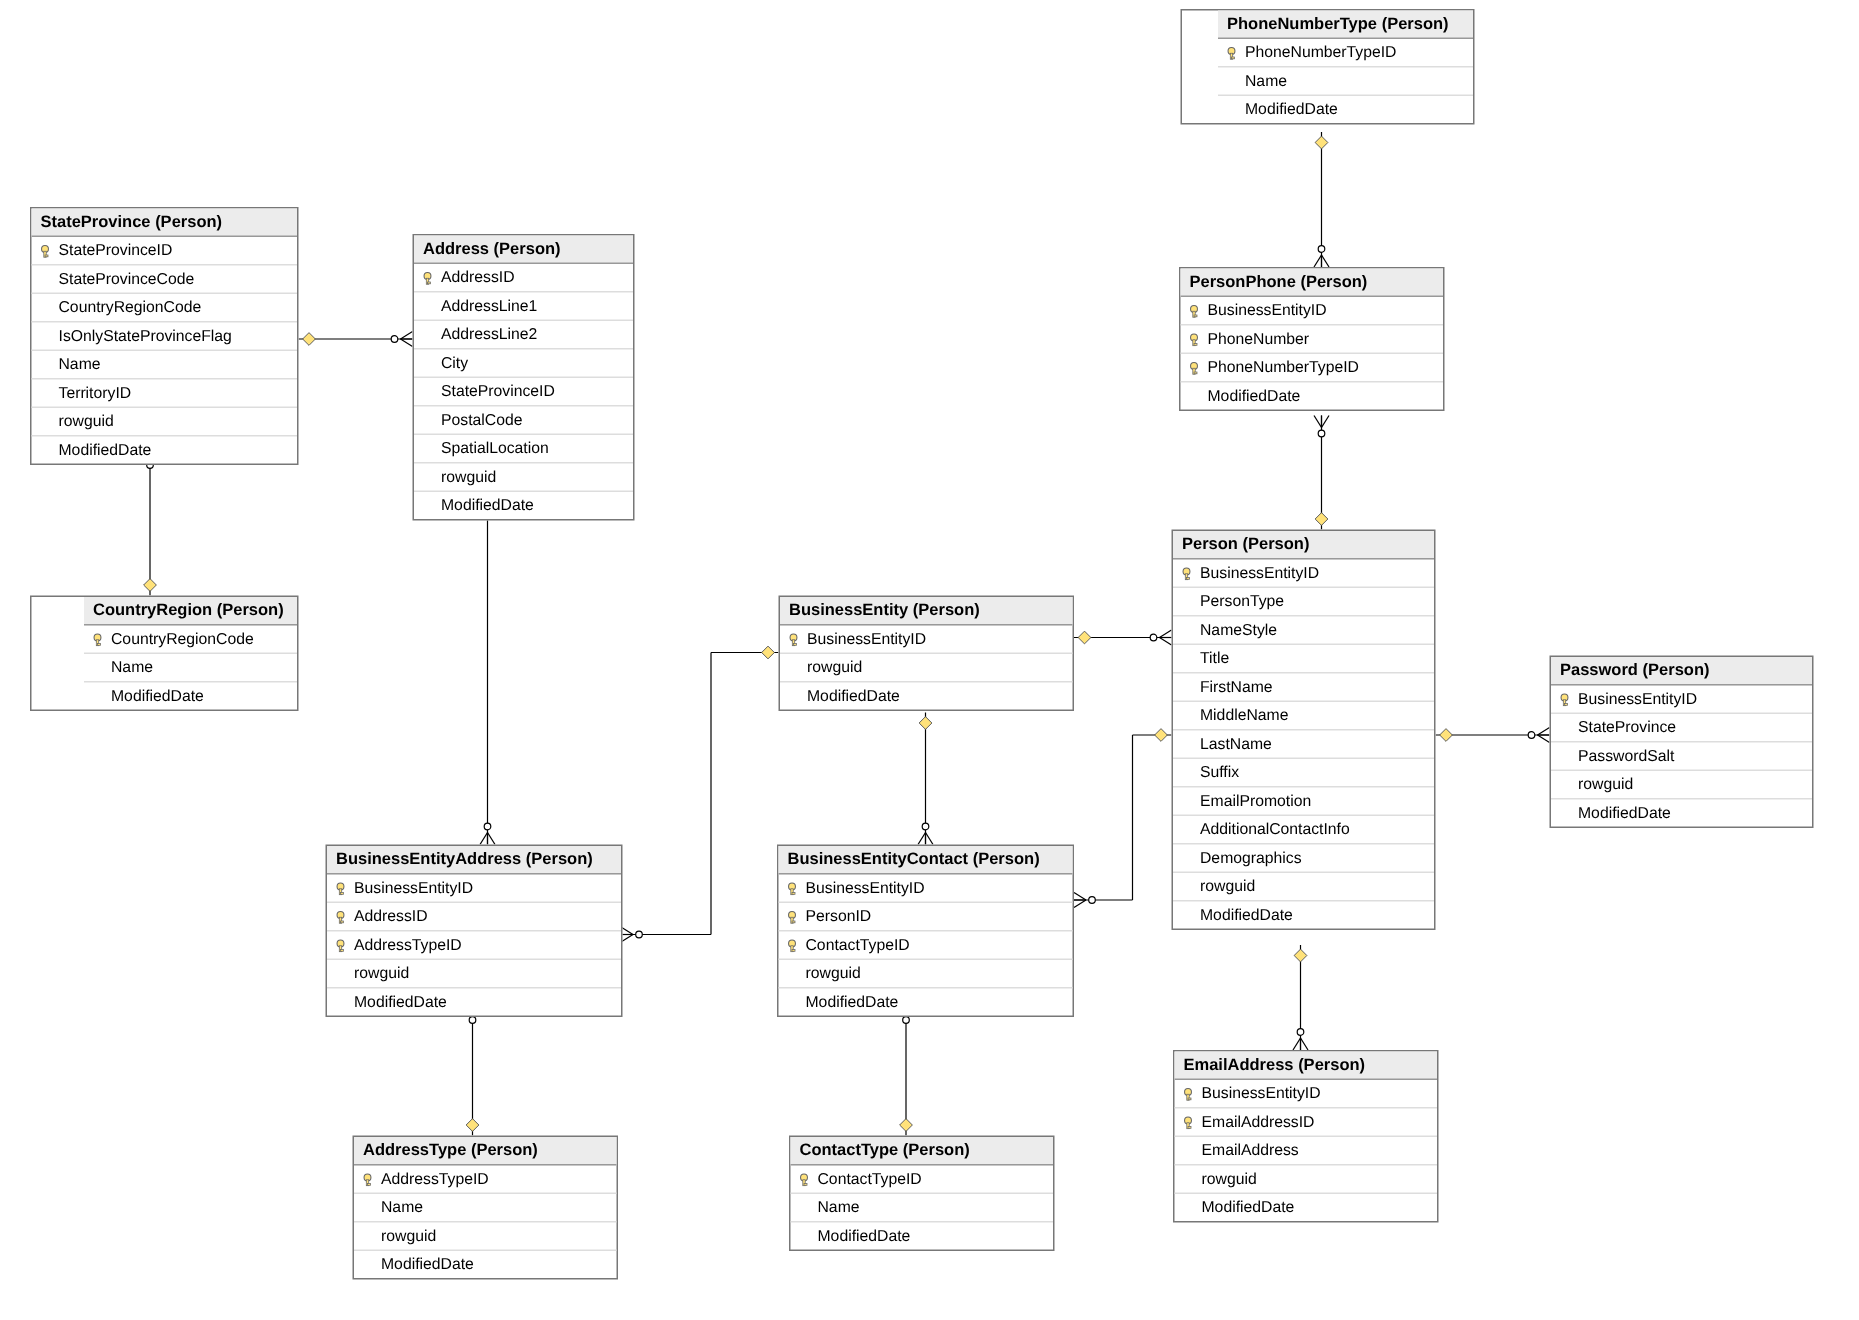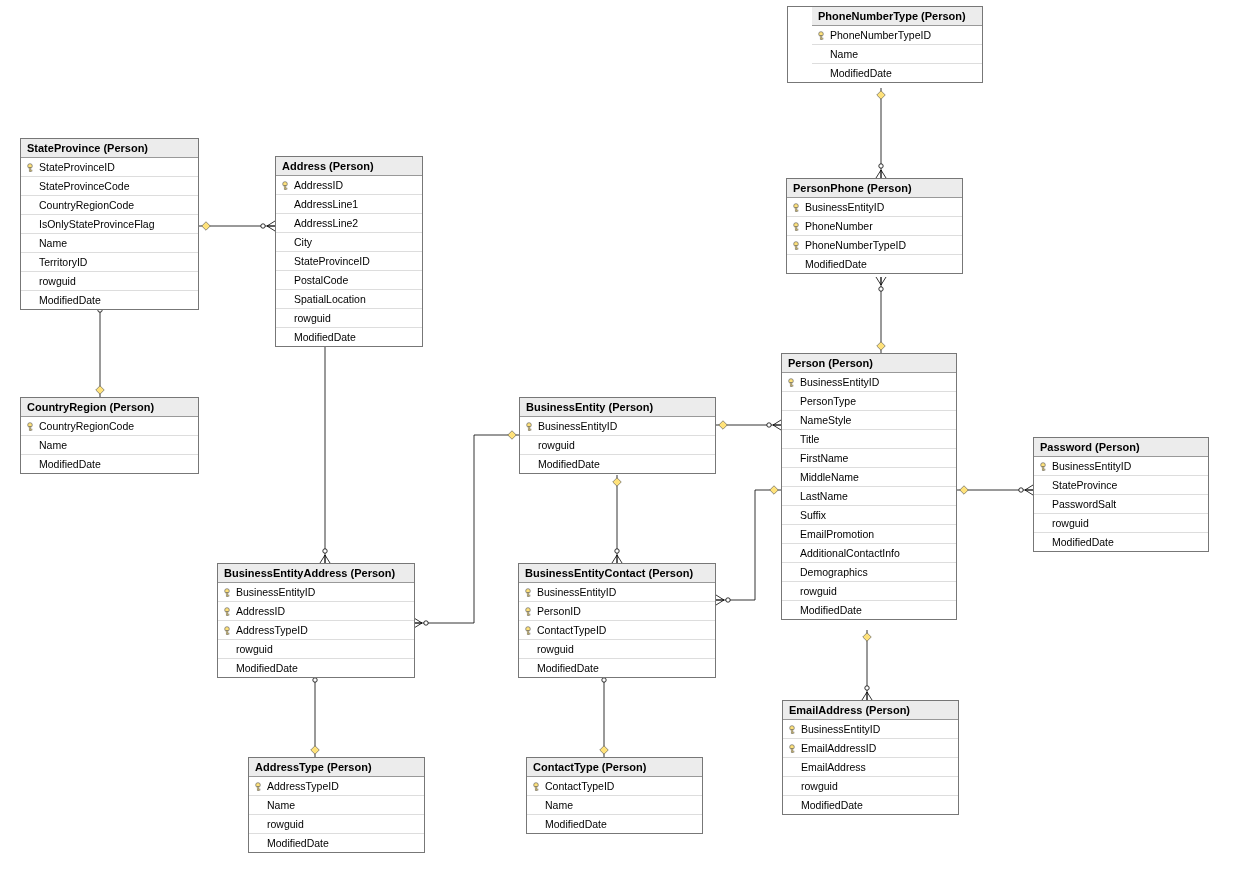--- a/index.html
+++ b/index.html
@@ -305,21 +305,21 @@
               </svg>
             </span>
             <span class="col-name">PhoneNumberTypeID</span>
           </div>
           <div class="entity-row">
             <span class="key-cell"></span>
             <span class="col-name">ModifiedDate</span>
           </div>
         </div>
       </div>
-      <div class="entity" style="left: 20px; top: 397px; width: 179px;">
+      <div class="entity" style="left: 20px; top: 397px; width: 179px; padding-left: 35px;">
         <div class="entity-header">CountryRegion (Person)</div>
         <div class="entity-rows">
           <div class="entity-row">
             <span class="key-cell">
               <svg class="key-icon" viewBox="0 0 9 9">
                 <circle cx="3" cy="3" r="2.3" fill="#ffe27a" stroke="#666" stroke-width="0.7"></circle>
                 <rect x="2.2" y="4.5" width="1.6" height="4" fill="#ffe27a" stroke="#666" stroke-width="0.5"></rect>
                 <rect x="3" y="7" width="2" height="1.2" fill="#ffe27a" stroke="#666" stroke-width="0.5"></rect>
               </svg>
             </span>
@@ -568,21 +568,21 @@
           <div class="entity-row">
             <span class="key-cell"></span>
             <span class="col-name">rowguid</span>
           </div>
           <div class="entity-row">
             <span class="key-cell"></span>
             <span class="col-name">ModifiedDate</span>
           </div>
         </div>
       </div>
-      <div class="entity" style="left: 248px; top: 757px; width: 177px;">
+      <div class="entity" style="left: 235px; top: 757px; width: 177px;">
         <div class="entity-header">AddressType (Person)</div>
         <div class="entity-rows">
           <div class="entity-row">
             <span class="key-cell">
               <svg class="key-icon" viewBox="0 0 9 9">
                 <circle cx="3" cy="3" r="2.3" fill="#ffe27a" stroke="#666" stroke-width="0.7"></circle>
                 <rect x="2.2" y="4.5" width="1.6" height="4" fill="#ffe27a" stroke="#666" stroke-width="0.5"></rect>
                 <rect x="3" y="7" width="2" height="1.2" fill="#ffe27a" stroke="#666" stroke-width="0.5"></rect>
               </svg>
             </span>

